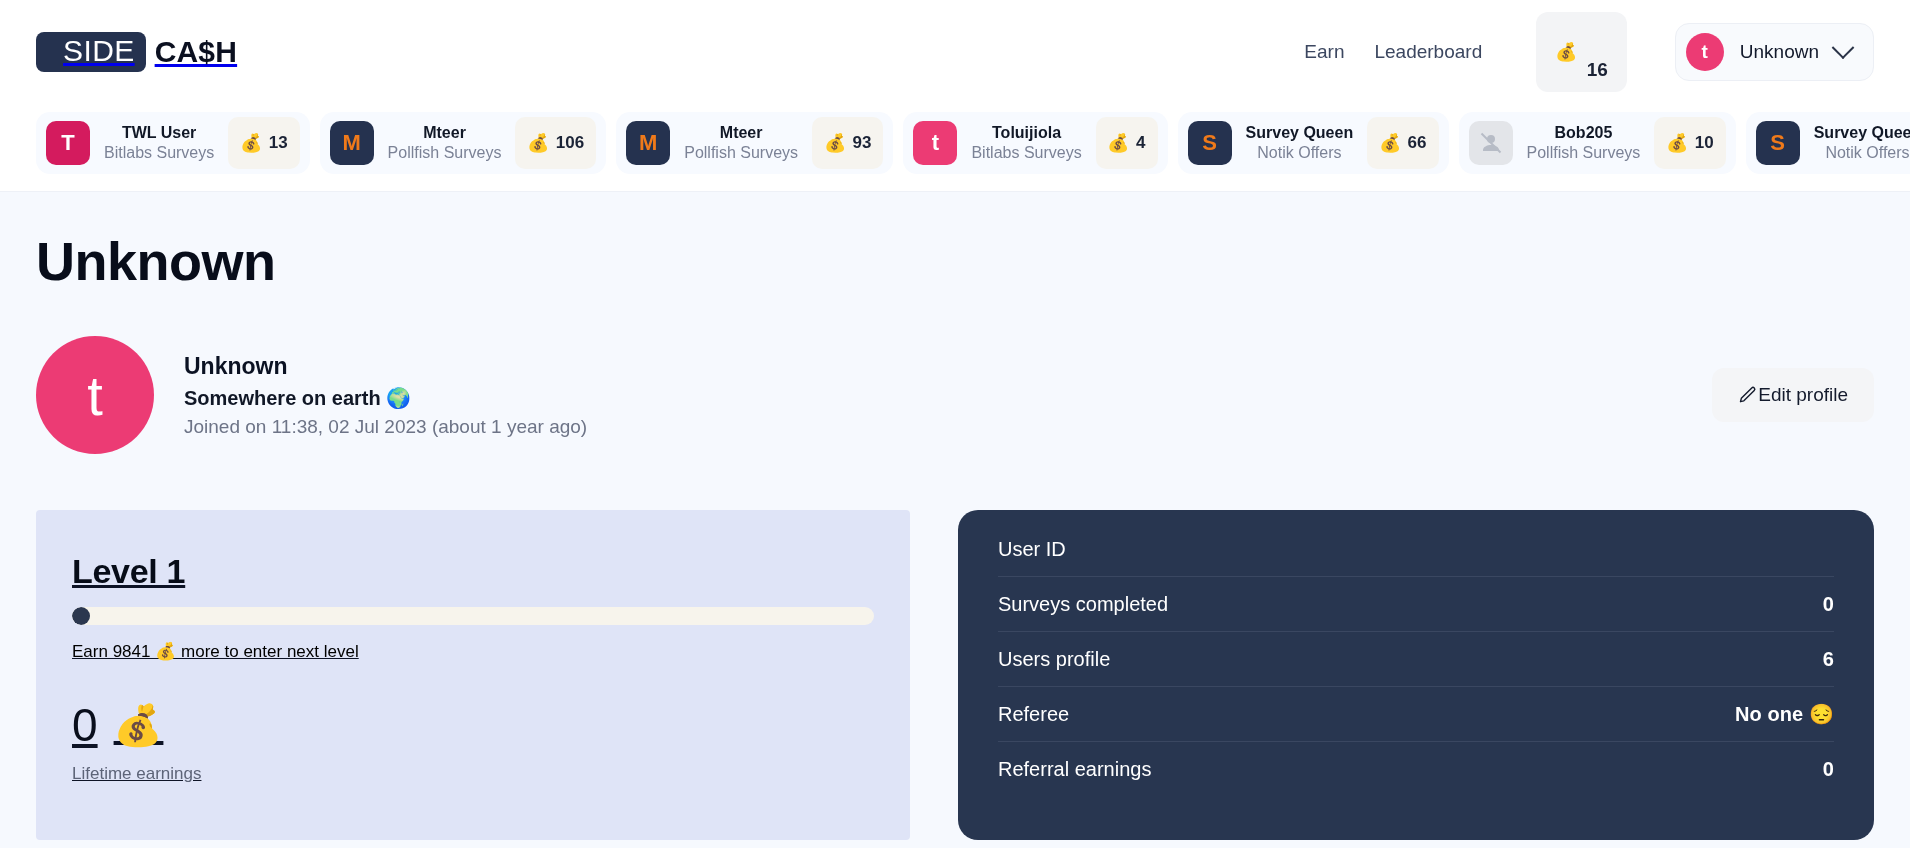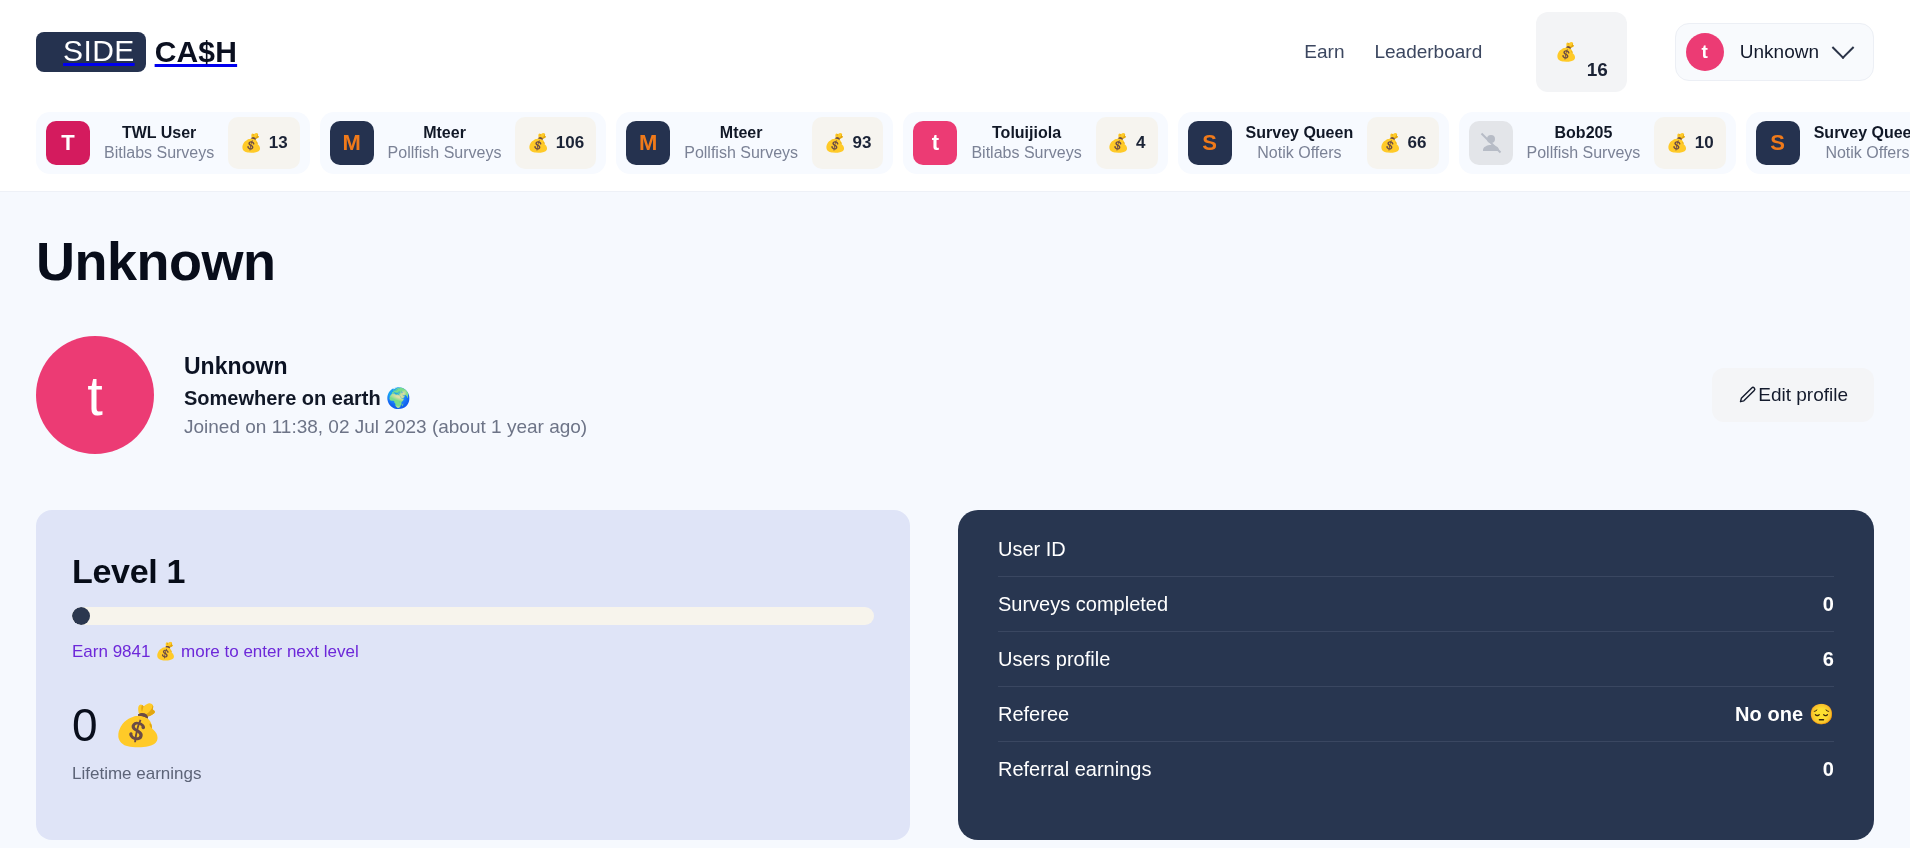--- a/index.html
+++ b/index.html
@@ -225,23 +225,24 @@
   
   .cards {
     display: flex;
     gap: 48px;
     margin-top: 56px;
   }
 
   .level-card {
     flex: 0 0 874px;
     background: #dfe4f7;
-    border-radius: 16px;
+    border-radius: 4px;
     padding: 42px 36px 40px 36px;
     min-height: 330px;
+    text-decoration: underline;
   }
   .level-title {
     font-size: 34px;
     font-weight: 700;
     letter-spacing: -0.3px;
     color: #070c18;
   }
   .progress-track {
     margin-top: 16px;
     height: 18px;
@@ -251,21 +252,21 @@
     overflow: hidden;
   }
   .progress-fill {
     position: absolute; left: 0; top: 0; bottom: 0;
     background: #2b374f;
     border-radius: 999px;
   }
   .level-hint {
     margin-top: 16px;
     font-size: 17px;
-    color: #6d28d9;
+    color: #000000;
   }
   .earn-value {
     margin-top: 40px;
     display: flex; align-items: center; gap: 16px;
     font-size: 46px;
     font-weight: 500;
     color: #090e1c;
     line-height: 1;
   }
   .earn-value .bag { font-size: 40px; }

